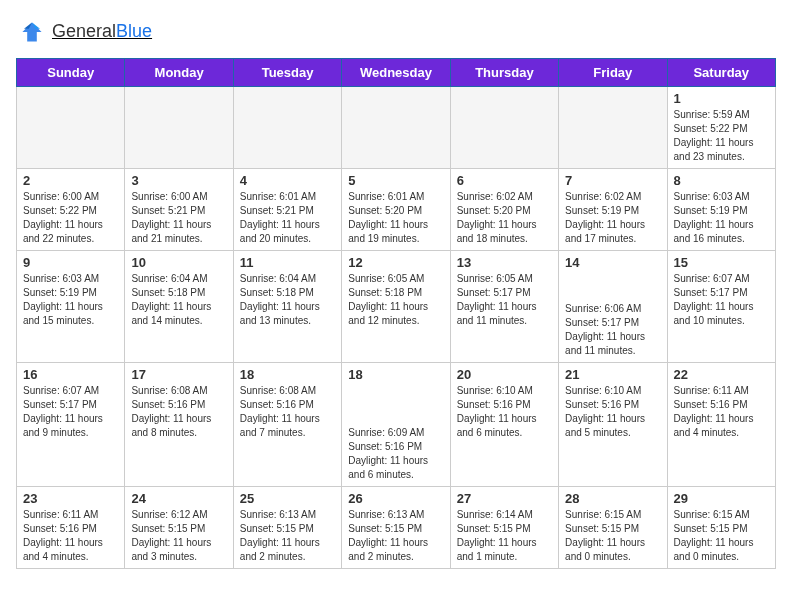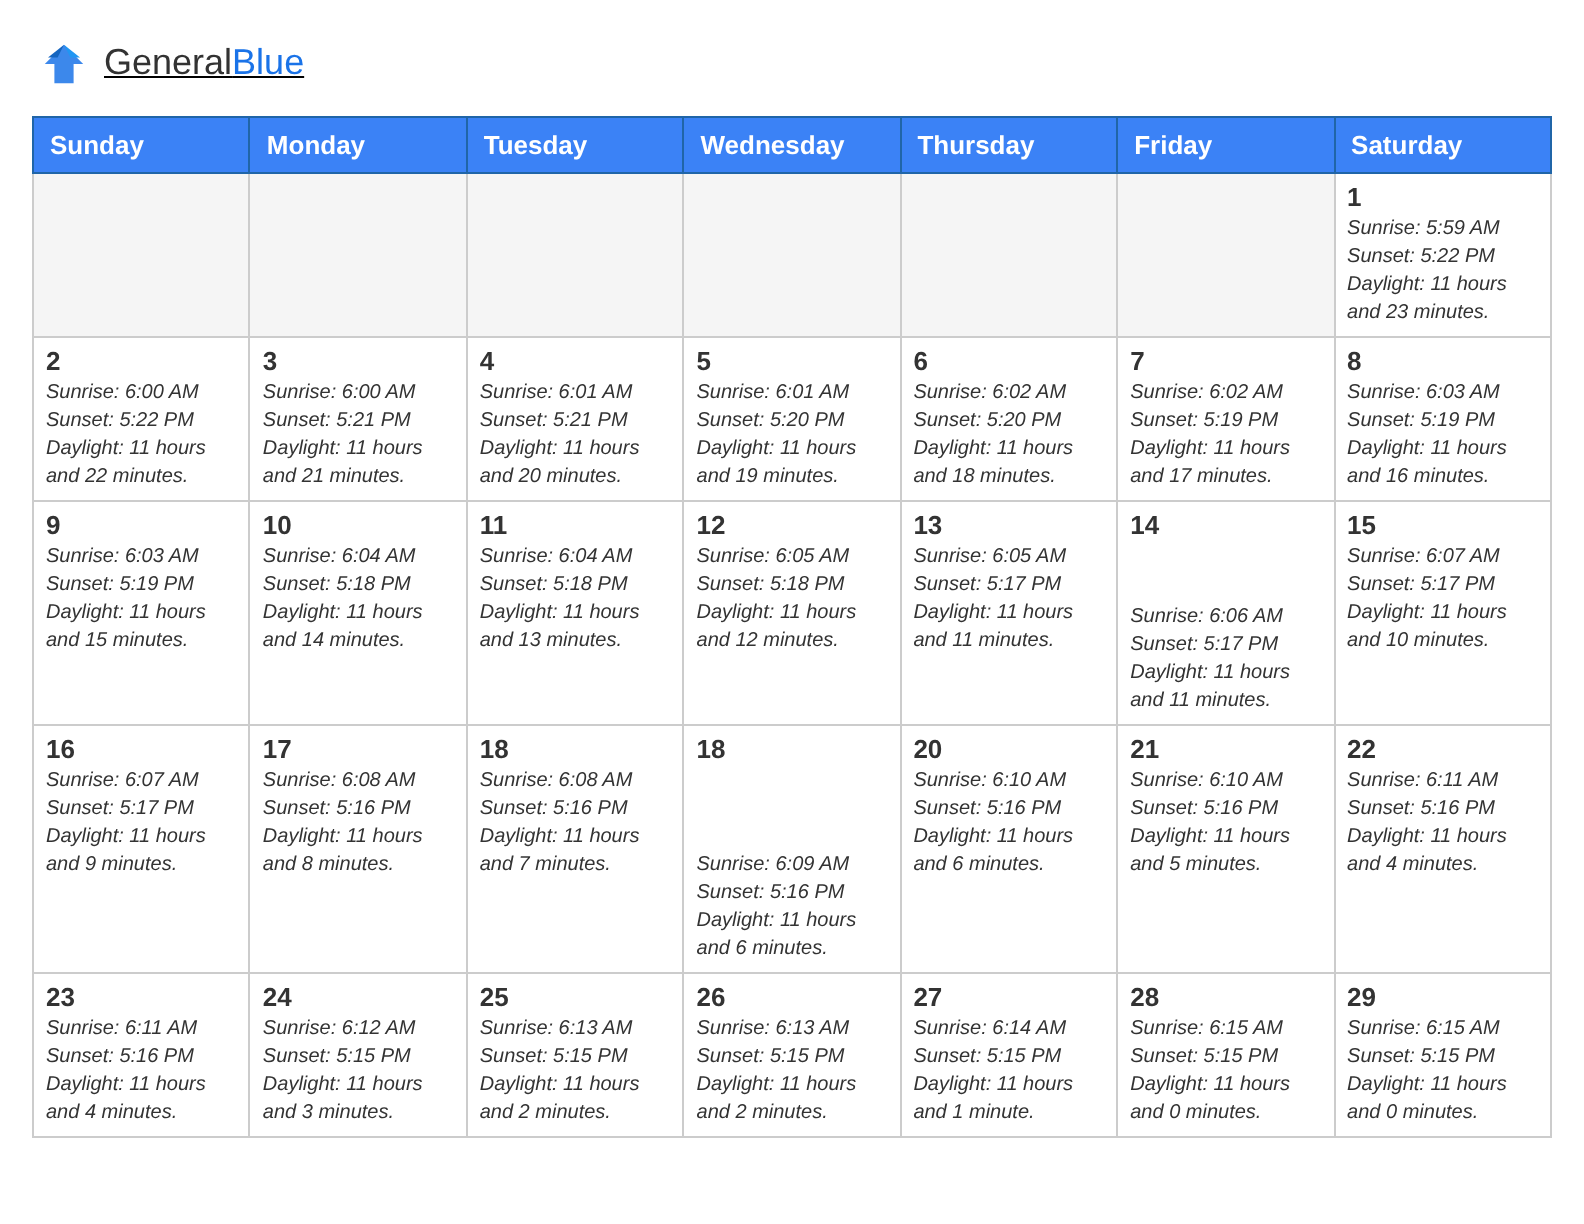--- a/index.html
+++ b/index.html
@@ -46,23 +46,23 @@
       font-size: 16px;
       font-weight: normal;
       color: #444;
     }
     .calendar {
       width: 100%;
       border-collapse: collapse;
       border: 1px solid #ccc;
     }
     .calendar th {
-      background: #3b82f6;
+      background: #6d28d9;
       color: #fff;
-      text-align: left;
+      text-align: center;
       padding: 6px 8px;
       font-size: 13px;
       border: 1px solid #2065a8;
     }
     .calendar td {
       border: 1px solid #ccc;
       vertical-align: top;
       padding: 4px 6px;
       width: calc(100% / 7);
       min-height: 80px;
@@ -76,21 +76,20 @@
     .day-number {
       font-size: 13px;
       font-weight: bold;
       margin-bottom: 2px;
       display: block;
     }
     .day-info {
       font-size: 10px;
       line-height: 1.4;
       color: #333;
-      font-style: italic;
     }
     .last-row td {
       background: #f5f5f5;
     }
     .last-row td.has-data {
       background: #fff;
     }
   </style>
 </head>
 <body>

